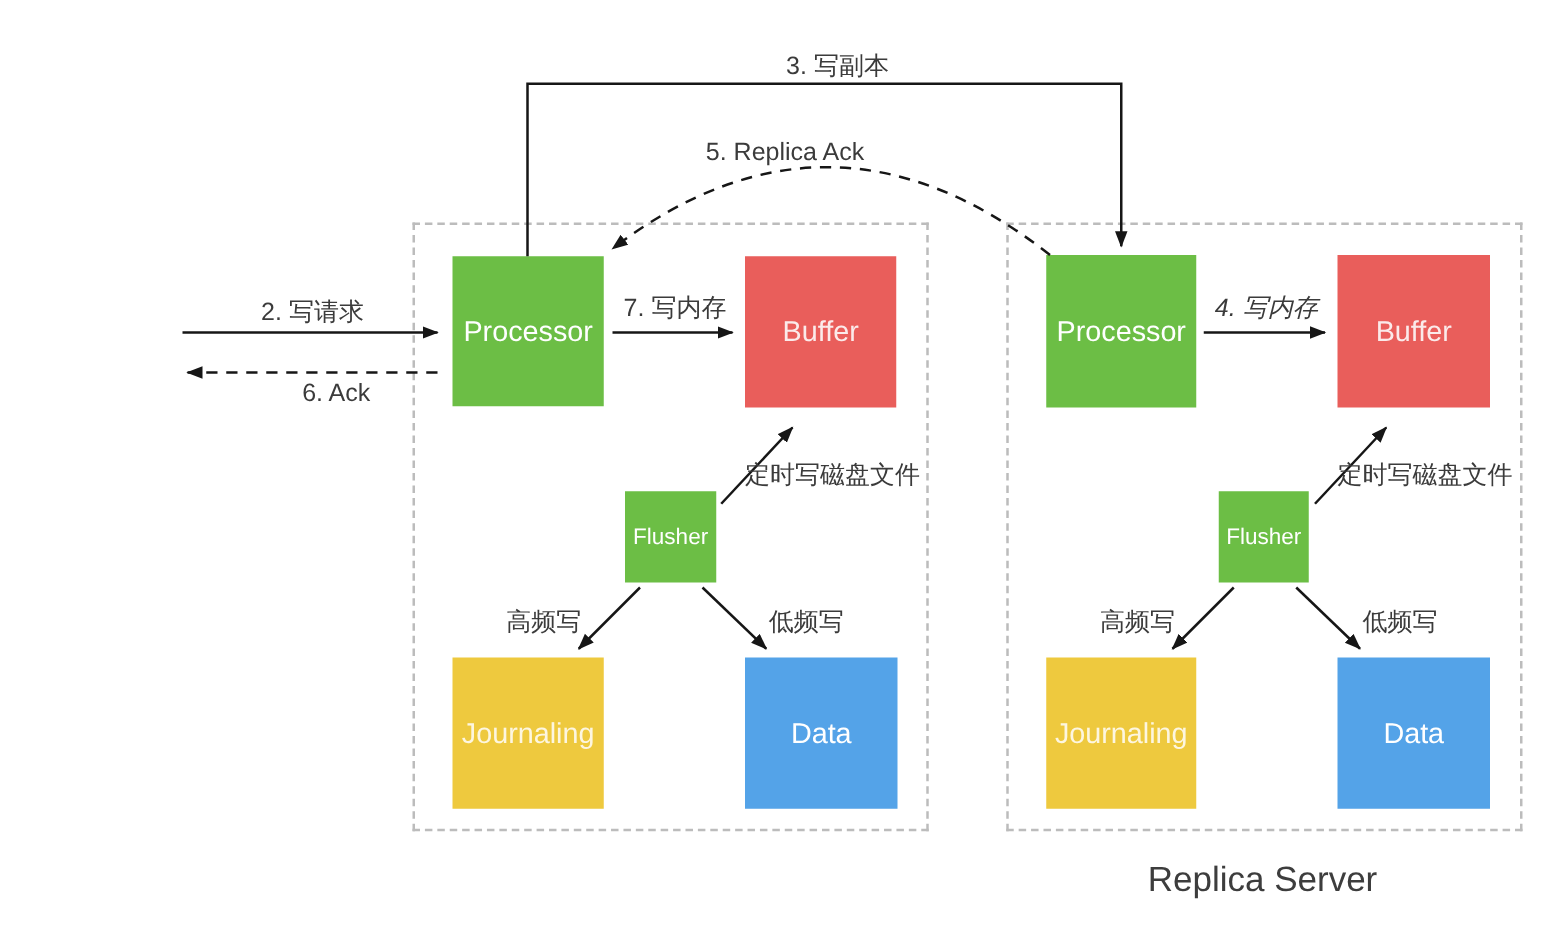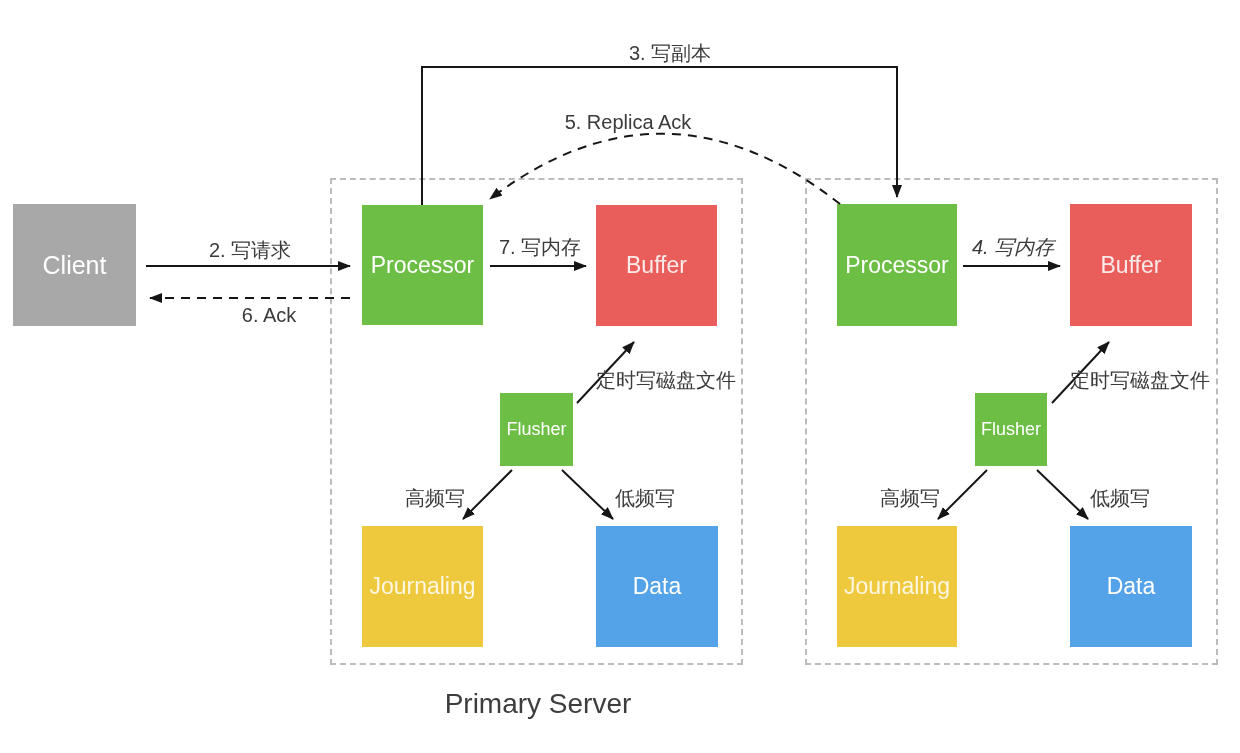--- a/index.html
+++ b/index.html
@@ -52,21 +52,20 @@
   .arrows{position:absolute;left:0;top:0;pointer-events:none;}
 </style>
 </head>
 <body>
 
 <div class="canvas">
 
   <div class="server-group group-primary"></div>
   <div class="server-group group-replica"></div>
 
-  <div class="box client">Client</div>
 
   <div class="box p-processor">Processor</div>
   <div class="box p-buffer">Buffer</div>
   <div class="box p-flusher">Flusher</div>
   <div class="box p-journaling">Journaling</div>
   <div class="box p-data">Data</div>
 
   <div class="box r-processor">Processor</div>
   <div class="box r-buffer">Buffer</div>
   <div class="box r-flusher">Flusher</div>
@@ -111,15 +110,15 @@
   <div class="lbl lbl-write-mem-r">4. 写内存</div>
   <div class="lbl lbl-write-replica">3. 写副本</div>
   <div class="lbl lbl-replica-ack">5. Replica Ack</div>
   <div class="lbl lbl-flush-p">定时写磁盘文件</div>
   <div class="lbl lbl-flush-r">定时写磁盘文件</div>
   <div class="lbl lbl-high-p">高频写</div>
   <div class="lbl lbl-low-p">低频写</div>
   <div class="lbl lbl-high-r">高频写</div>
   <div class="lbl lbl-low-r">低频写</div>
 
-  <div class="server-title title-primary">Primary Server</div>
+  <div class="server-title title-replica">Replica Server</div>
 
 </div>
 
 </body></html>

